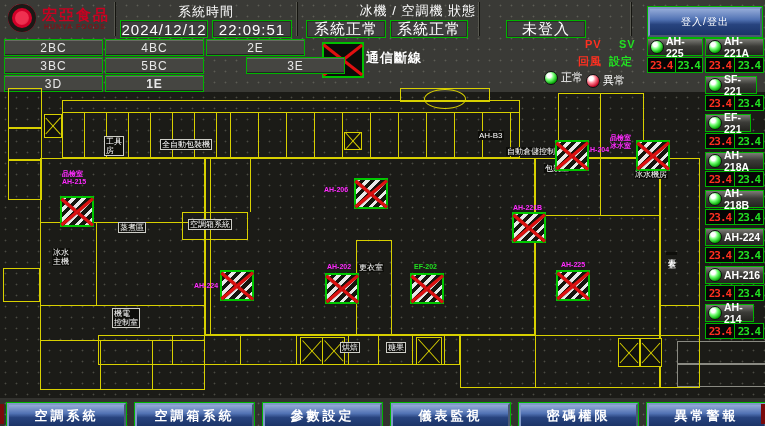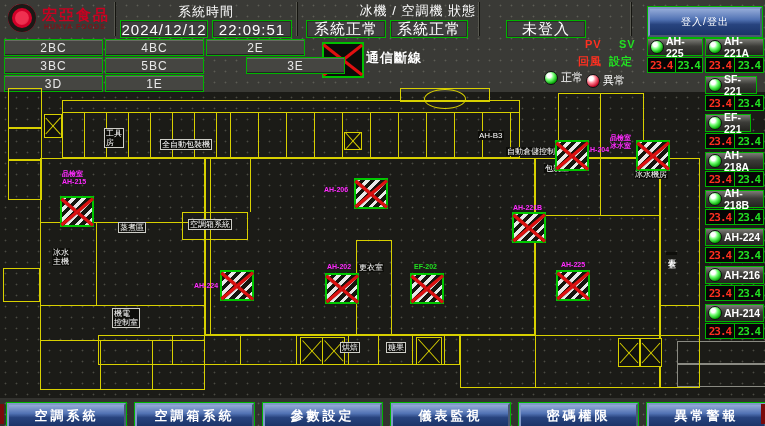--- a/index.html
+++ b/index.html
@@ -126,21 +126,21 @@
 </div>
 
 <div id="zone-grid">
     <div class="zone-btn" style="left: 4px; top: 39px;">2BC</div>
     <div class="zone-btn" style="left: 105px; top: 39px;">4BC</div>
     <div class="zone-btn" style="left: 206px; top: 39px;">2E</div>
     <div class="zone-btn" style="left: 4px; top: 57px;">3BC</div>
     <div class="zone-btn" style="left: 105px; top: 57px;">5BC</div>
     <div class="zone-btn" style="left: 206px; top: 57px; margin-left: 40px;">3E</div>
     <div class="zone-btn" style="left: 4px; top: 75px;">3D</div>
-    <div class="zone-btn" style="left: 105px; top: 75px;">1E</div>
+    <div class="zone-btn" style="left: 105px; top: 75px; font-weight: bold;">1E</div>
   </div>
 <div id="device-panel">
     <div class="dev-name" style="left: 647px; top: 38px; width: 56px;">
       <div class="led green"></div>
       <span>AH-225</span>
     </div>
     <div class="dev-vals" style="left: 647px; top: 57px; width: 56px;">
       <span class="pv">23.4</span>
       <span class="sv">23.4</span>
     </div>
@@ -193,21 +193,21 @@
       <span class="sv">23.4</span>
     </div>
     <div class="dev-name" style="left: 705px; top: 266px; width: 59px;">
       <div class="led green"></div>
       <span>AH-216</span>
     </div>
     <div class="dev-vals" style="left: 705px; top: 285px; width: 59px;">
       <span class="pv">23.4</span>
       <span class="sv">23.4</span>
     </div>
-    <div class="dev-name" style="left: 705px; top: 304px; width: 59px;">
+    <div class="dev-name" style="left: 705px; top: 304px; width: 49px; justify-content: space-between;">
       <div class="led green"></div>
       <span>AH-214</span>
     </div>
     <div class="dev-vals" style="left: 705px; top: 323px; width: 59px;">
       <span class="pv">23.4</span>
       <span class="sv">23.4</span>
     </div>
   </div>
 <div class="empty-slot" style="left:677px;top:341px;width:88px;height:21px;"></div>
 <div class="empty-slot" style="left:677px;top:364px;width:88px;height:21px;"></div>
@@ -251,21 +251,21 @@
     <div class="divstrip" style="left: 84px; top: 112px; width: 146px; height: 46px; background-image: repeating-linear-gradient(90deg, rgb(216, 208, 0) 0px, rgb(216, 208, 0) 1px, transparent 1px, transparent 22px);"></div>
     <div class="divstrip" style="left: 230px; top: 112px; width: 290px; height: 46px; background-image: repeating-linear-gradient(90deg, rgb(216, 208, 0) 0px, rgb(216, 208, 0) 1px, transparent 1px, transparent 28px);"></div>
     <div class="ellipse" style="left: 424px; top: 89px; width: 40px; height: 18px;"></div>
     <div class="xbox" style="left: 44px; top: 114px; width: 16px; height: 22px;"></div>
     <div class="xbox" style="left: 344px; top: 132px; width: 16px; height: 16px;"></div>
     <div class="xbox" style="left: 300px; top: 337px; width: 21px; height: 26px;"></div>
     <div class="xbox" style="left: 322px; top: 337px; width: 21px; height: 26px;"></div>
     <div class="xbox" style="left: 416px; top: 337px; width: 24px; height: 26px;"></div>
     <div class="xbox" style="left: 618px; top: 338px; width: 20px; height: 27px;"></div>
     <div class="xbox" style="left: 640px; top: 338px; width: 20px; height: 27px;"></div>
-    <div class="room-label boxed" style="left: 104px; top: 128px;">工具
+    <div class="room-label boxed" style="left: 104px; top: 136px;">工具
 房</div>
     <div class="room-label boxed" style="left: 160px; top: 139px;">全自動包裝機</div>
     <div class="room-label" style="left: 478px; top: 131px;">AH-B3</div>
     <div class="room-label" style="left: 506px; top: 147px;">自動倉儲控制室</div>
     <div class="room-label" style="left: 544px; top: 164px;">包裝室</div>
     <div class="room-label" style="left: 634px; top: 170px;">冰水機房</div>
     <div class="room-label boxed" style="left: 188px; top: 219px;">空調箱系統</div>
     <div class="room-label boxed" style="left: 118px; top: 222px;">蒸煮區</div>
     <div class="room-label" style="left: 52px; top: 248px;">冰水
 主機</div>

